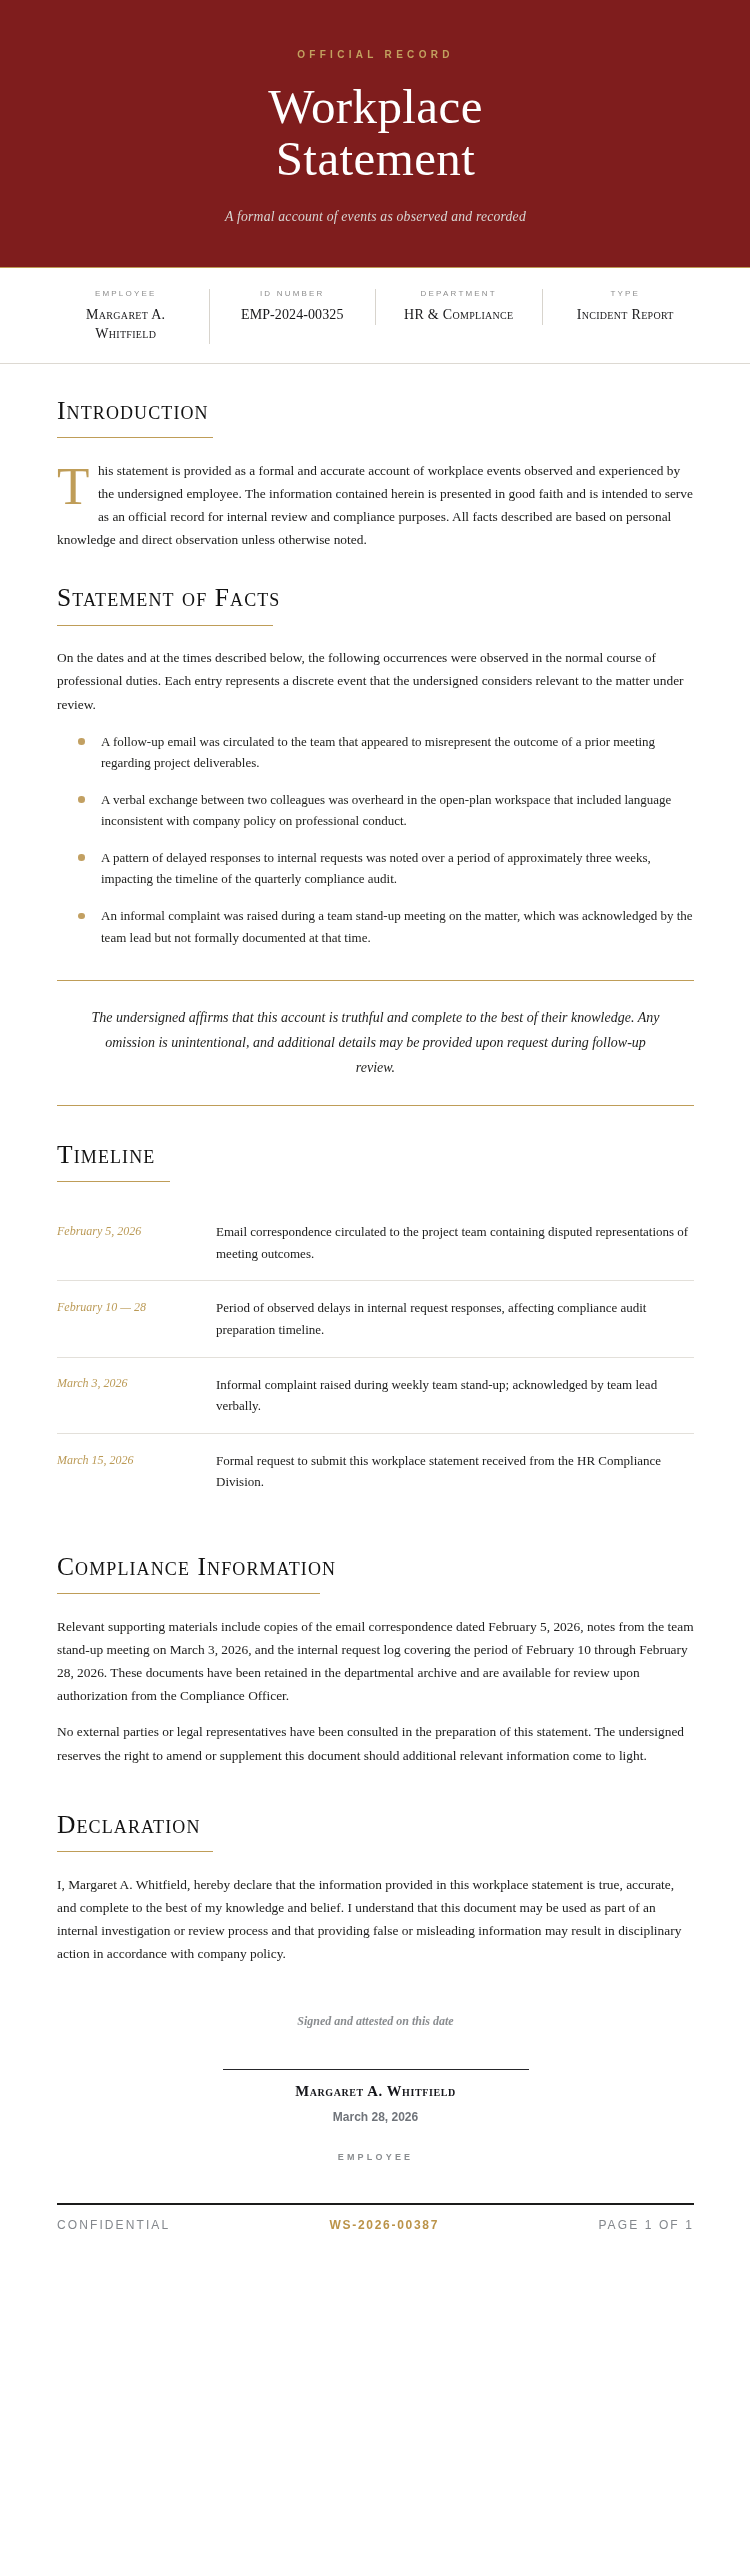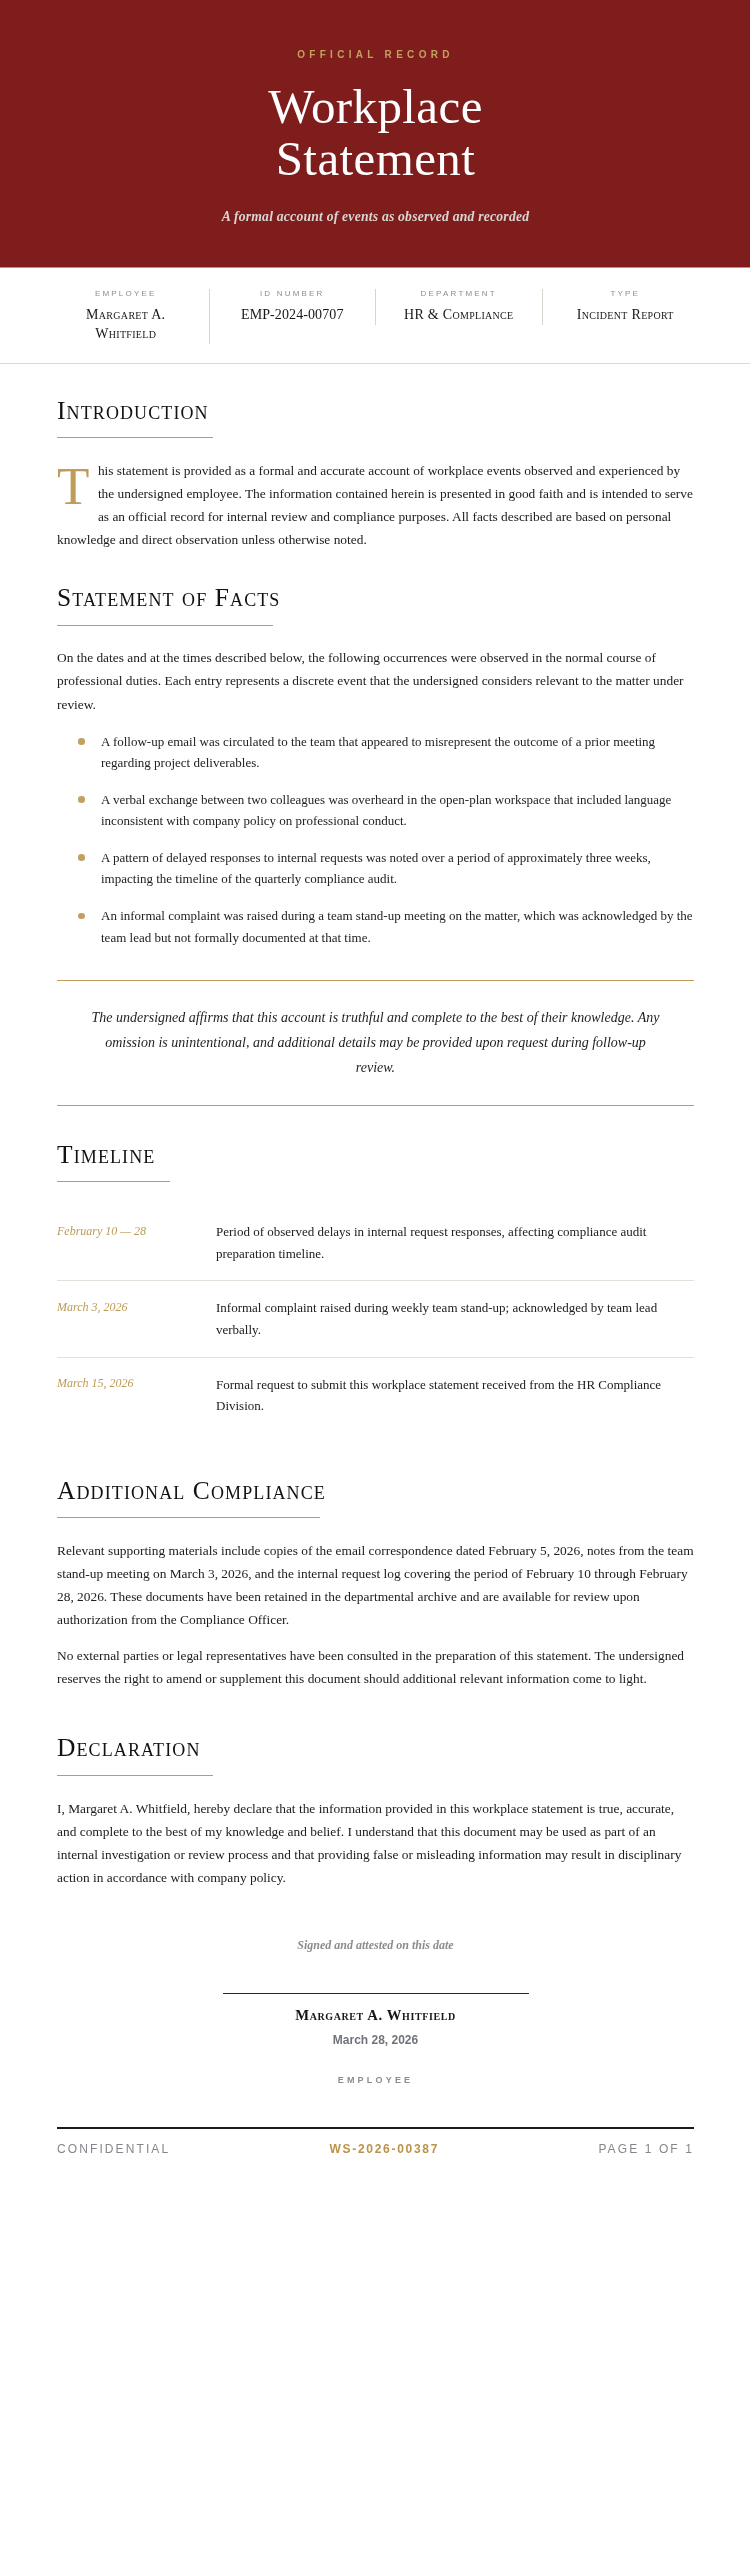--- a/index.html
+++ b/index.html
@@ -38,21 +38,20 @@
     letter-spacing: 0.4px;
     margin: 0 auto;
     max-width: 397px;
   }
   .doc-subtitle {
     margin-top: 24.6px;
     font-style: italic;
     font-size: 13.7px;
     color: #d8d6d2;
     letter-spacing: 0.2px;
-    font-weight: bold;
   }
 
   
   .meta-strip {
     display: flex;
     align-items: flex-start;
     justify-content: center;
     padding: 21px 43px 19px 43px;
     border-bottom: 0.9px solid #ddd9d2;
   }
@@ -239,21 +238,21 @@
     <div class="doc-subtitle">A formal account of events as observed and recorded</div>
   </header>
 
   <section class="meta-strip">
     <div class="meta-cell">
       <div class="meta-label">EMPLOYEE</div>
       <div class="meta-value">Margaret A. Whitfield</div>
     </div>
     <div class="meta-cell">
       <div class="meta-label">ID NUMBER</div>
-      <div class="meta-value mono-ish">EMP-2024-00707</div>
+      <div class="meta-value mono-ish">EMP-2024-00325</div>
     </div>
     <div class="meta-cell">
       <div class="meta-label">DEPARTMENT</div>
       <div class="meta-value">HR &amp; Compliance</div>
     </div>
     <div class="meta-cell">
       <div class="meta-label">TYPE</div>
       <div class="meta-value">Incident Report</div>
     </div>
   </section>
@@ -292,36 +291,40 @@
 
     <section class="affirmation">
       <span>The undersigned affirms that this account is truthful and complete to the best of their knowledge. Any omission is unintentional, and additional details may be provided upon request during follow-up review.</span>
     </section>
 
     <section class="section">
       <h2 class="section-title">Timeline</h2>
       <div class="rule-gold w-short"></div>
       <div class="timeline">
         <div class="tl-row">
+          <div class="tl-date">February 5, 2026</div>
+          <div class="tl-desc">Email correspondence circulated to the project team containing disputed representations of meeting outcomes.</div>
+        </div>
+        <div class="tl-row">
           <div class="tl-date">February 10 — 28</div>
           <div class="tl-desc">Period of observed delays in internal request responses, affecting compliance audit preparation timeline.</div>
         </div>
         <div class="tl-row">
           <div class="tl-date">March 3, 2026</div>
           <div class="tl-desc">Informal complaint raised during weekly team stand-up; acknowledged by team lead verbally.</div>
         </div>
         <div class="tl-row">
           <div class="tl-date">March 15, 2026</div>
           <div class="tl-desc">Formal request to submit this workplace statement received from the HR Compliance Division.</div>
         </div>
       </div>
     </section>
 
     <section class="section" style="margin-top:43px;">
-      <h2 class="section-title">Additional Compliance</h2>
+      <h2 class="section-title">Compliance Information</h2>
       <div class="rule-gold w-xlong"></div>
       <p class="body-text">Relevant supporting materials include copies of the email correspondence dated February 5, 2026, notes from the team stand-up meeting on March 3, 2026, and the internal request log covering the period of February 10 through February 28, 2026. These documents have been retained in the departmental archive and are available for review upon authorization from the Compliance Officer.</p>
       <p class="body-text">No external parties or legal representatives have been consulted in the preparation of this statement. The undersigned reserves the right to amend or supplement this document should additional relevant information come to light.</p>
     </section>
 
     <section class="section" style="margin-top:43px;">
       <h2 class="section-title">Declaration</h2>
       <div class="rule-gold w-mid"></div>
       <p class="body-text">I, Margaret A. Whitfield, hereby declare that the information provided in this workplace statement is true, accurate, and complete to the best of my knowledge and belief. I understand that this document may be used as part of an internal investigation or review process and that providing false or misleading information may result in disciplinary action in accordance with company policy.</p>
     </section>

